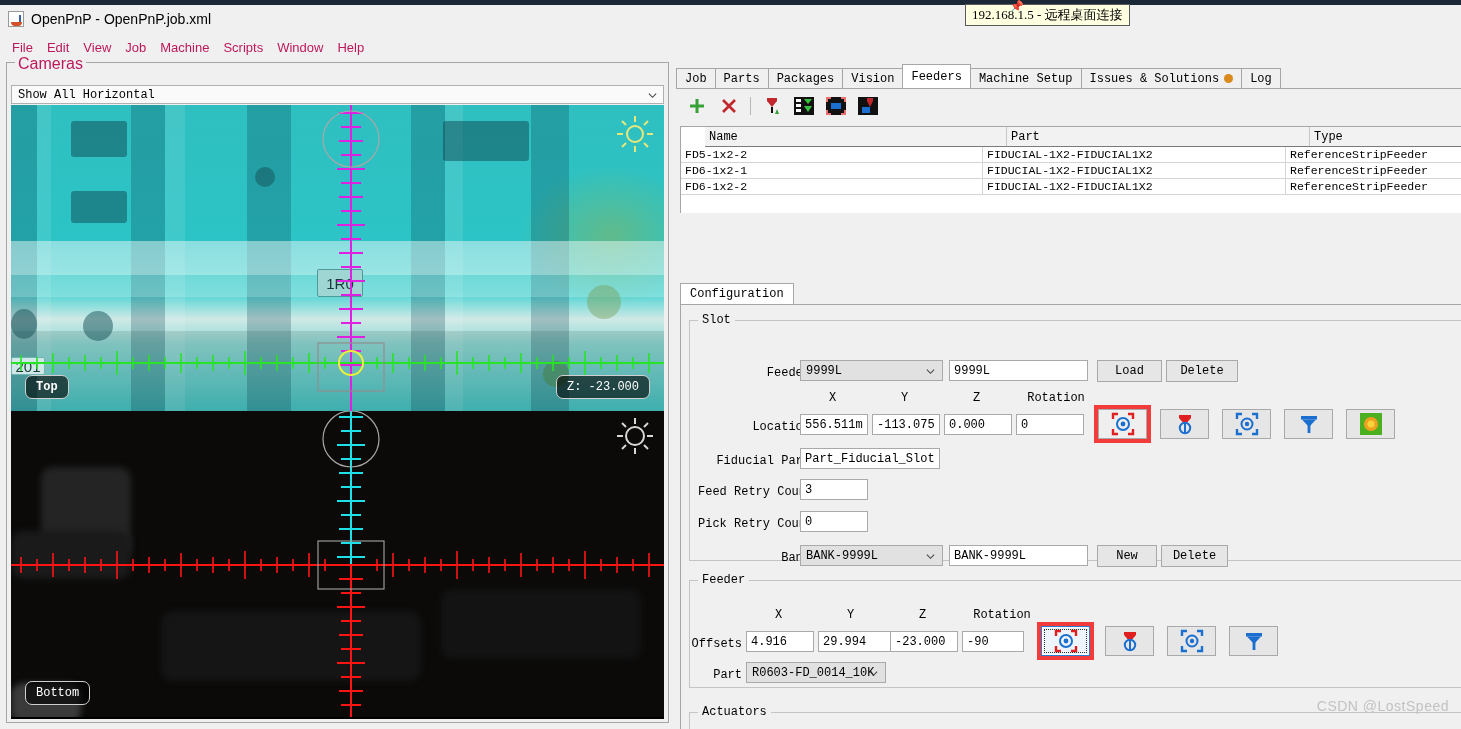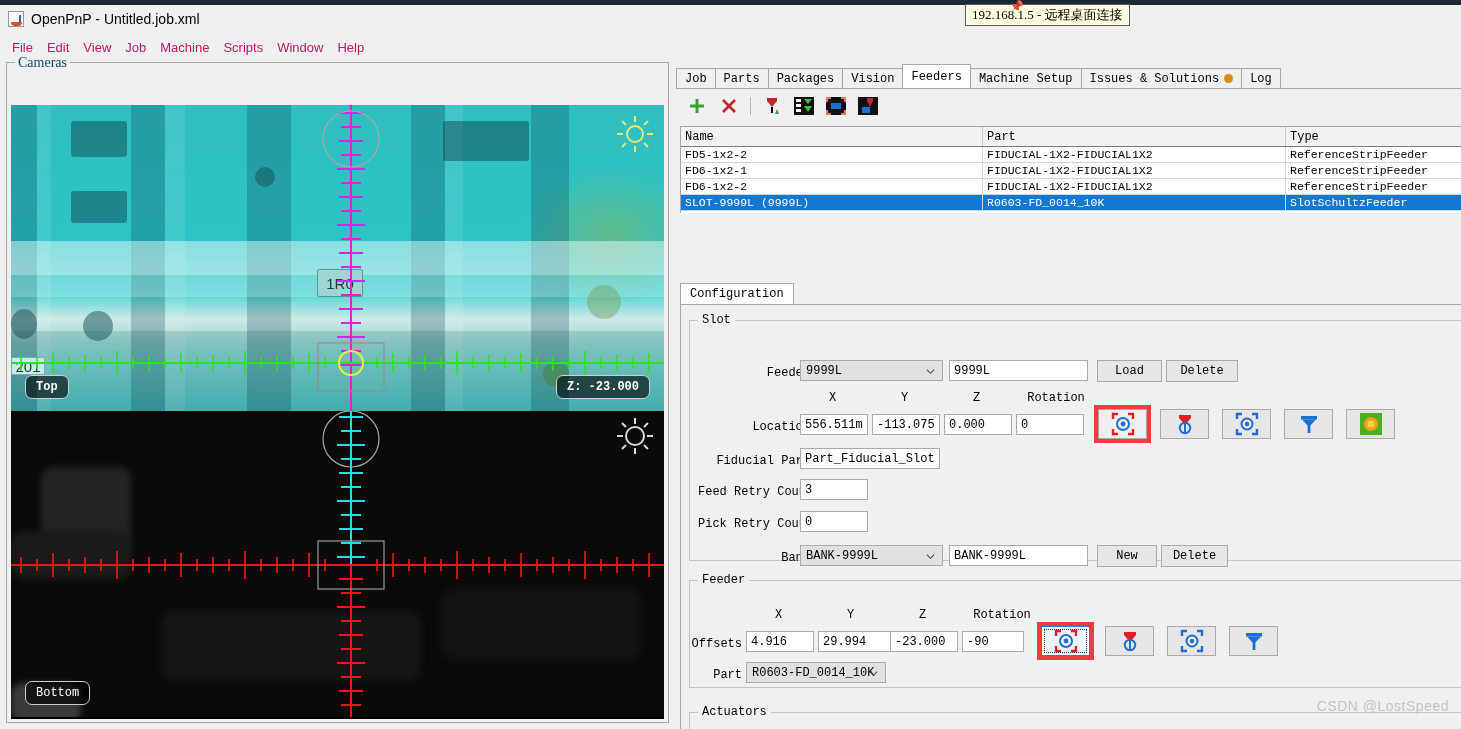--- a/index.html
+++ b/index.html
@@ -71,22 +71,22 @@
   
   .cameras-panel {
     position: absolute; left: 6px; top: 62px;
     width: 663px; height: 661px;
     border: 1px solid #a6a6a6;
     background: #f0f0f0;
   }
   .cameras-legend {
     position: absolute; left: 8px; top: -8px;
     background: #f0f0f0; padding: 0 3px;
-    font-family: Liberation Serif, serif;
-    font-size: 14px; color: #0c4a6e;
+    font-family: Liberation Sans, sans-serif;
+    font-size: 16px; color: #be185d;
   }
   .cam-select {
     position: absolute; left: 4px; top: 22px;
     width: 653px; height: 19px;
     background: #fafafa;
     border: 1px solid #b0b0b0;
     display: flex; align-items: center;
     padding-left: 6px;
     font-family: "Liberation Mono", monospace;
     font-size: 12px; color: #000;
@@ -224,20 +224,21 @@
     width: 781px; height: 87px;
     background: #fff;
     border-top: 1px solid #a6a6a6;
     border-left: 1px solid #a6a6a6;
     overflow: hidden;
   }
   .tbl-head {
     display: flex; height: 20px;
     background: #f2f2f2;
     border-bottom: 1px solid #7a7a7a;
+    margin-left: 24px;
   }
   .th {
     font-family: "Liberation Mono", monospace;
     font-size: 12px; color: #000;
     padding: 3px 0 0 4px;
     border-right: 1px solid #c8c8c8;
     overflow: hidden; white-space: nowrap;
   }
   .tr { display: flex; height: 16px; border-bottom: 1px solid #d4d4d4; }
   .tr.sel { background: #1478d2; color: #fff; }
@@ -378,21 +379,21 @@
   }
 </style>
 </head>
 <body>
 
 <div class="app">
 
   <div class="titlebar"></div>
   <div class="title-row">
     <span class="java-icon"></span>
-    <span class="title-text">OpenPnP - Untitled.job.xml</span>
+    <span class="title-text">OpenPnP - OpenPnP.job.xml</span>
   </div>
 
   <div class="rdp-pin">📌</div>
   <div class="rdp-tip">
     <span>192.168.1.5 - 远程桌面连接</span>
   </div>
 
   <div class="menubar">
     <div class="menu-item">File</div>
     <div class="menu-item">Edit</div>
@@ -400,20 +401,26 @@
     <div class="menu-item">Job</div>
     <div class="menu-item">Machine</div>
     <div class="menu-item">Scripts</div>
     <div class="menu-item">Window</div>
     <div class="menu-item">Help</div>
   </div>
 
   <div class="cameras-panel">
     <div class="cameras-legend">Cameras</div>
 
+    <div class="cam-select">
+      <span>Show All Horizontal</span>
+      <svg class="chev" viewBox="0 0 10 10">
+        <path d="M1 3 L5 7 L9 3" stroke="#444" stroke-width="1.2" fill="none"></path>
+      </svg>
+    </div>
 
     <div class="cam-stack">
 
       <div class="cam-view top">
 
         <div class="dark-band" style="left:0px;width:26px;"></div>
         <div class="band" style="left:26px;width:14px;"></div>
         <div class="dark-band" style="left:120px;width:34px;"></div>
         <div class="band" style="left:154px;width:20px;"></div>
         <div class="dark-band" style="left:236px;width:44px;"></div>
@@ -506,21 +513,21 @@
               <line x1="606" y1="250" x2="606" y2="266"></line>
             <line x1="622" y1="252" x2="622" y2="264"></line>
               <line x1="638" y1="248" x2="638" y2="268"></line>
           </g>
           <circle cx="340" cy="34" r="28" fill="none" stroke="#a8a8a8" stroke-width="1.2"></circle>
           <rect x="307" y="238" width="66" height="48" fill="none" stroke="#8f8f8f" stroke-width="1.2"></rect>
           <circle cx="340" cy="258" r="12" fill="none" stroke="#e9f13a" stroke-width="2"></circle>
         </svg>
 
         <div class="cam-badge" style="left:14px;bottom:12px;font-weight:bold;">Top</div>
-        <div class="cam-badge" style="right:14px;bottom:12px;font-weight:bold;">Z: -23.000</div>
+        <div class="cam-badge" style="right:14px;bottom:12px;">Z: -23.000</div>
 
         <svg class="sun-icon" style="right:9px;top:9px;width:40px;height:40px;" viewBox="0 0 40 40">
           <circle cx="20" cy="20" r="8" fill="none" stroke="#e8e87a" stroke-width="2"></circle>
           <g stroke="#e8e87a" stroke-width="2">
             <line x1="20" y1="2" x2="20" y2="8"></line>
               <line x1="20" y1="32" x2="20" y2="38"></line>
             <line x1="2" y1="20" x2="8" y2="20"></line>
               <line x1="32" y1="20" x2="38" y2="20"></line>
             <line x1="7" y1="7" x2="11" y2="11"></line>
               <line x1="29" y1="29" x2="33" y2="33"></line>
@@ -717,25 +724,20 @@
       <div class="tr">
         <div class="td col-name">FD6-1x2-1</div>
         <div class="td col-part">FIDUCIAL-1X2-FIDUCIAL1X2</div>
         <div class="td col-type">ReferenceStripFeeder</div>
       </div>
       <div class="tr">
         <div class="td col-name">FD6-1x2-2</div>
         <div class="td col-part">FIDUCIAL-1X2-FIDUCIAL1X2</div>
         <div class="td col-type">ReferenceStripFeeder</div>
       </div>
-      <div class="tr sel">
-        <div class="td col-name">SLOT-9999L (9999L)</div>
-        <div class="td col-part">R0603-FD_0014_10K</div>
-        <div class="td col-type">SlotSchultzFeeder</div>
-      </div>
     </div>
 
     <div class="cfg-tabbar">
       <div class="cfg-tab">Configuration</div>
     </div>
 
     <div class="cfg-body">
 
       <fieldset class="grp" style="left:8px;top:8px;width:781px;height:248px;">
         <legend>Slot</legend>

